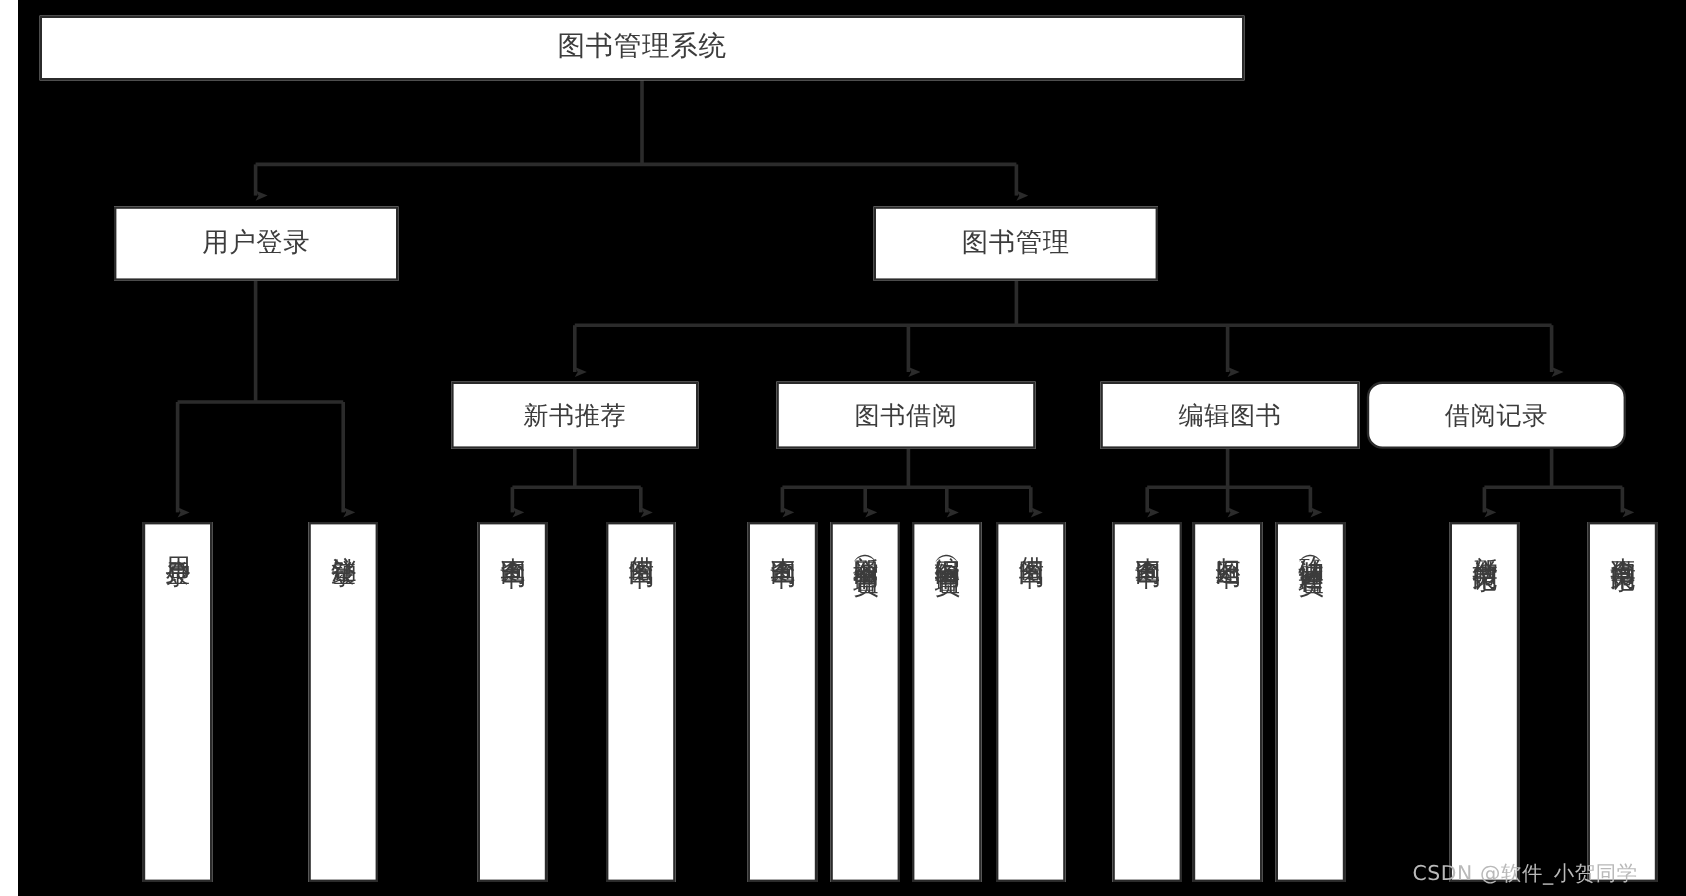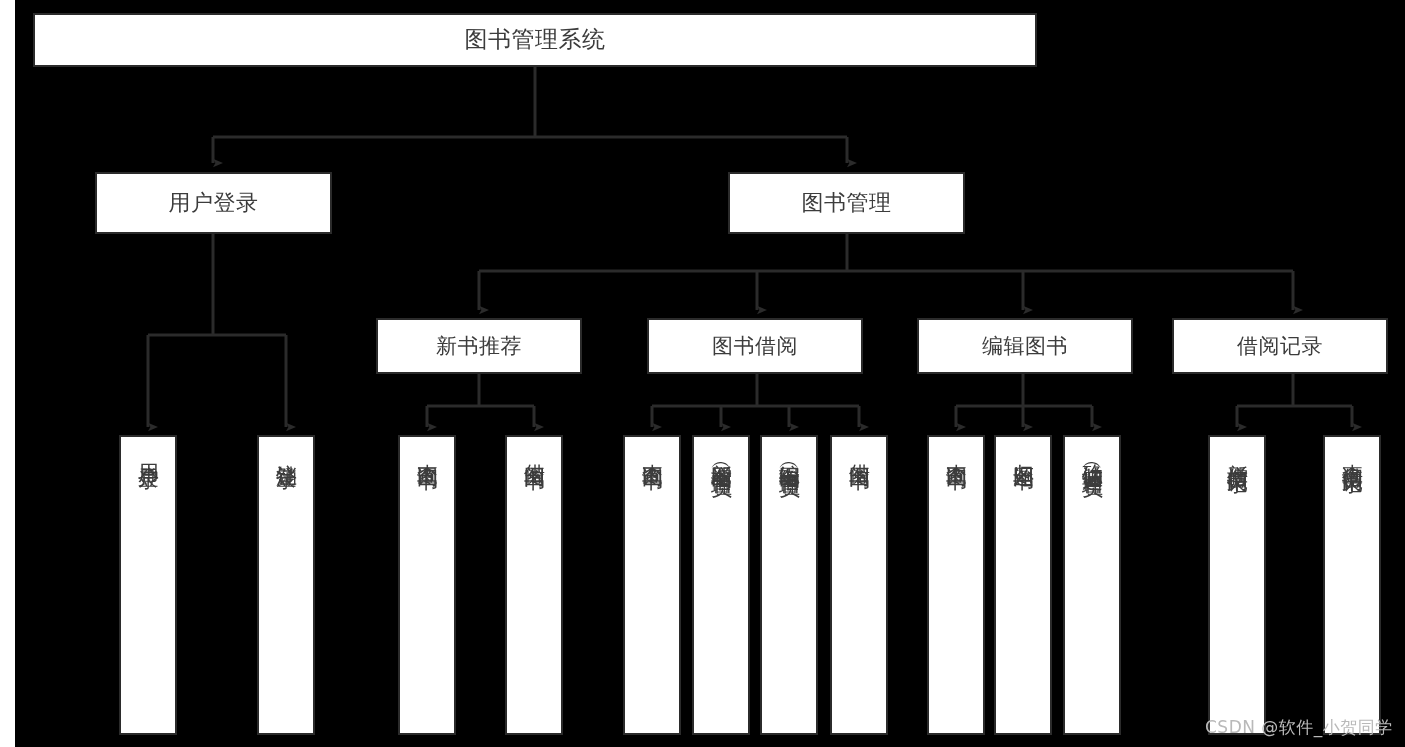--- a/index.html
+++ b/index.html
@@ -139,21 +139,21 @@
   </div>
 
   <div class="node lvl2" style="left:632px; top:318px; width:216px; height:56px;">
     <span class="label">图书借阅</span>
   </div>
 
   <div class="node lvl2" style="left:902px; top:318px; width:216px; height:56px;">
     <span class="label">编辑图书</span>
   </div>
 
-  <div class="node lvl2" style="left:1157px; top:318px; width:216px; height:56px;">
+  <div class="node lvl2" style="left:1124px; top:318px; width:216px; height:56px;border-radius:13px;">
     <span class="label">借阅记录</span>
   </div>
 
   <div class="node vertical" style="left:104px; top:435px; width:58px; height:300px;">
     <span class="label">用户登录</span>
   </div>
 
   <div class="node vertical" style="left:242px; top:435px; width:58px; height:300px;">
     <span class="label">注销登录</span>
   </div>
@@ -195,15 +195,15 @@
   </div>
 
   <div class="node vertical" style="left:1193px; top:435px; width:58px; height:300px;">
     <span class="label">新增借阅记录</span>
   </div>
 
   <div class="node vertical" style="left:1308px; top:435px; width:58px; height:300px;">
     <span class="label">查询借阅记录</span>
   </div>
 
-  <div class="watermark" style="left:1190px; top:716px;text-align:right;">CSDN @软件_小贺同学</div>
+  <div class="watermark" style="left:1162px; top:716px;text-align:right;">CSDN @软件_小贺同学</div>
 
 </div>
 
 </body></html>

